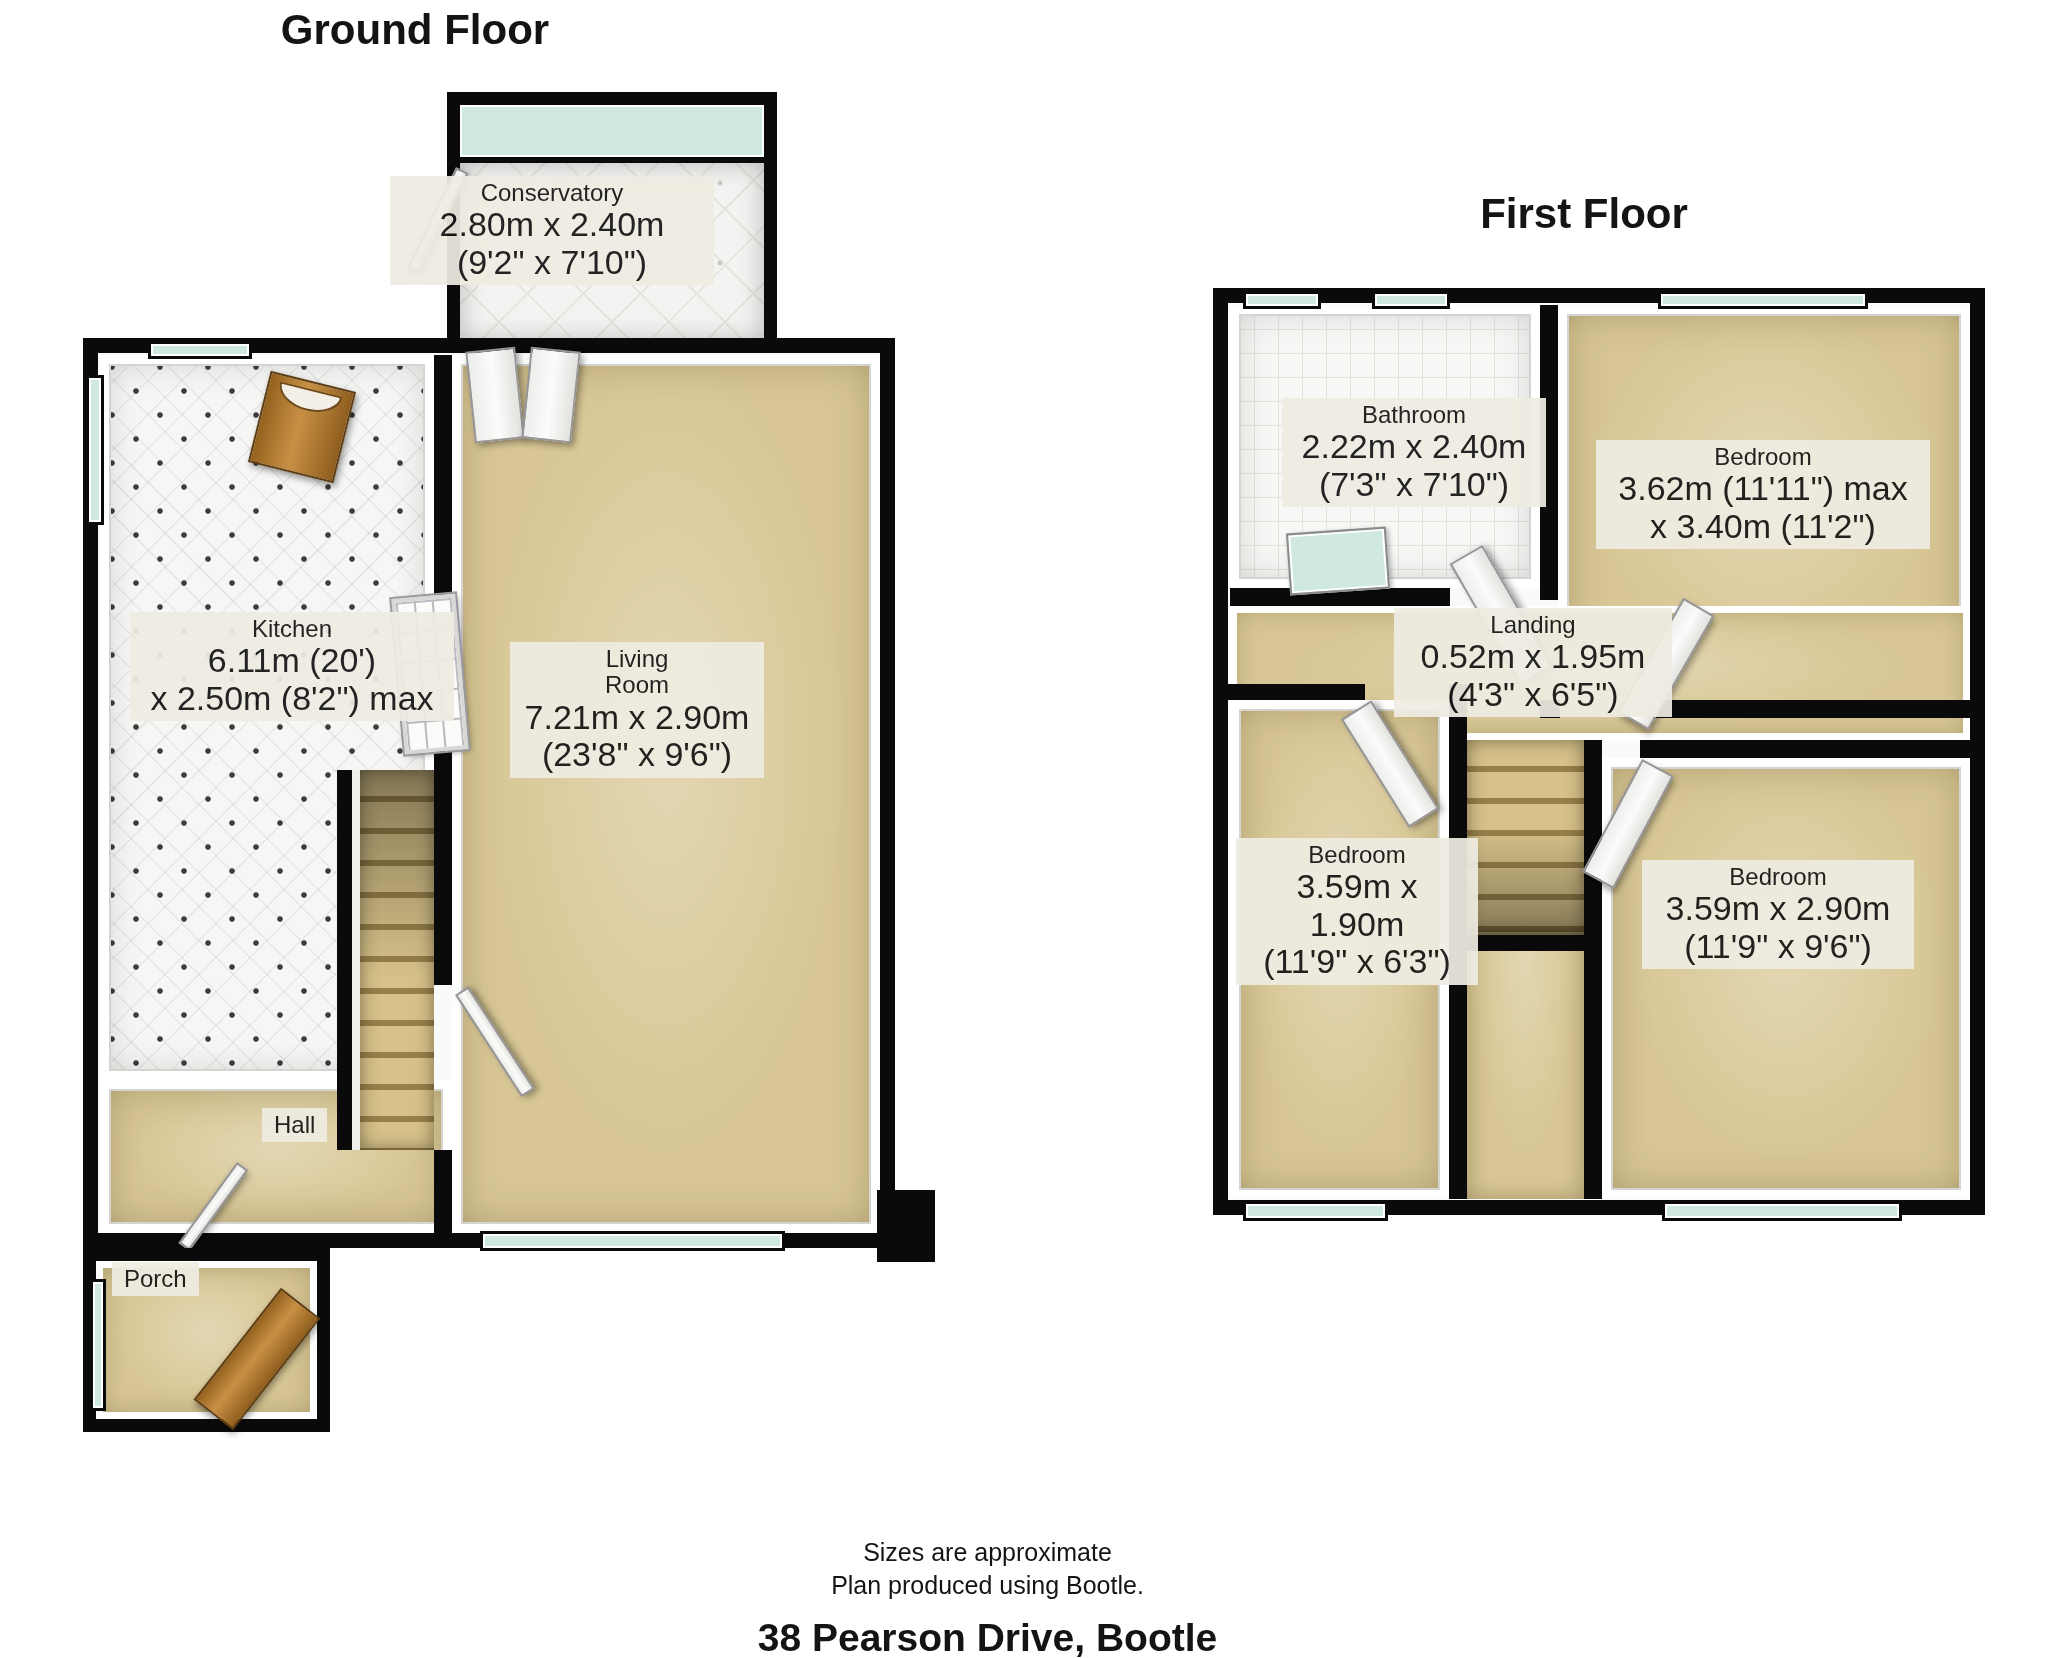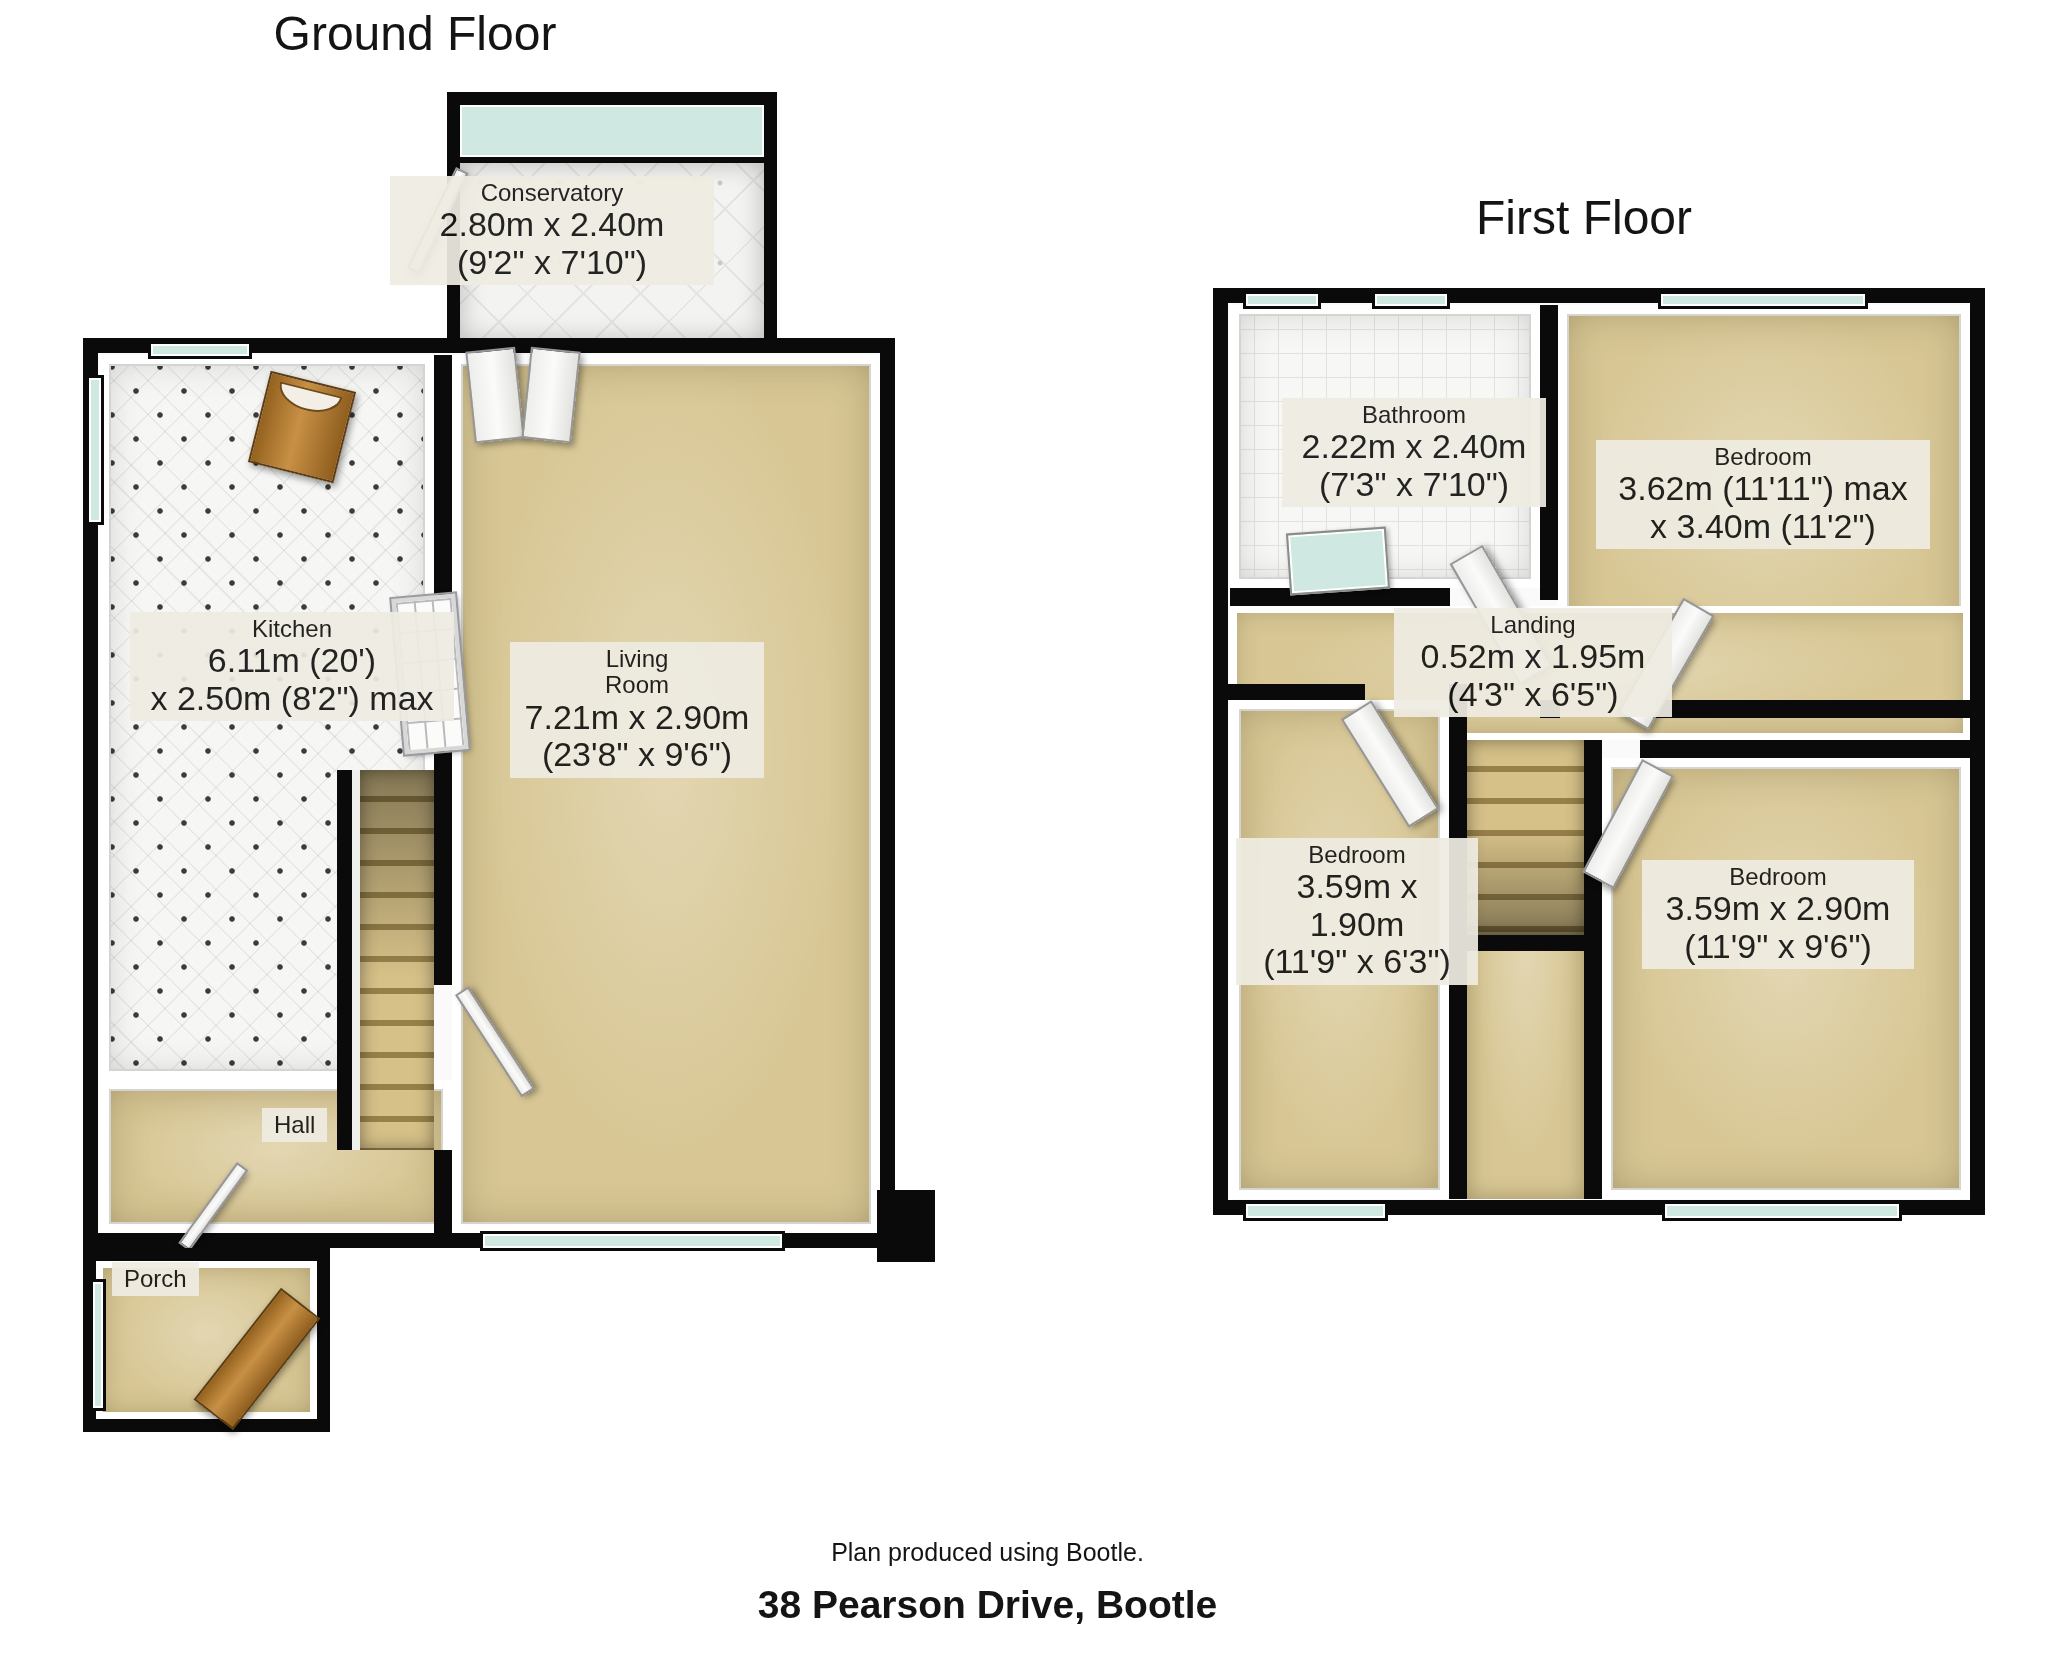--- a/index.html
+++ b/index.html
@@ -109,21 +109,21 @@
     position:absolute;
     background:var(--label_bg,#efece2);
     opacity:.93;
     text-align:center;
     padding:4px 12px;
     line-height:1.1;
     z-index:40;
   }
   .room-name{font-weight:normal;font-size:24px;white-space:pre-line;}
   .room-dim{font-size:34px;}
-  .floor-title{position:absolute;font-size:48px;font-weight:normal;z-index:50;text-align:center;}
+  .floor-title{position:absolute;font-size:42px;font-weight:bold;z-index:50;text-align:center;}
   .footer{position:absolute;left:0;top:1536px;width:1975px;text-align:center;z-index:50;}
   .footer-small{font-size:25px;line-height:1.32;}
   .address{font-size:39px;font-weight:bold;margin-top:14px;}
 </style>
 </head>
 <body style="background: rgb(255, 255, 255);">
 
 <div class="floor-title" style="left:215px;top:6px;width:400px;">Ground Floor</div>
 <div class="floor-title" style="left:1384px;top:190px;width:400px;">First Floor</div>
 
@@ -249,15 +249,16 @@
     <div class="room-dim">(11'9" x 6'3")</div>
   </div>
   <div class="room-label" style="left:1642px;top:860px;width:248px;">
     <div class="room-name">Bedroom</div>
     <div class="room-dim">3.59m x 2.90m</div>
     <div class="room-dim">(11'9" x 9'6")</div>
   </div>
 </div>
 
 <div class="footer">
+  <div class="footer-small">Sizes are approximate</div>
   <div class="footer-small">Plan produced using Bootle.</div>
   <div class="address">38 Pearson Drive, Bootle</div>
 </div>
 
 </body></html>

